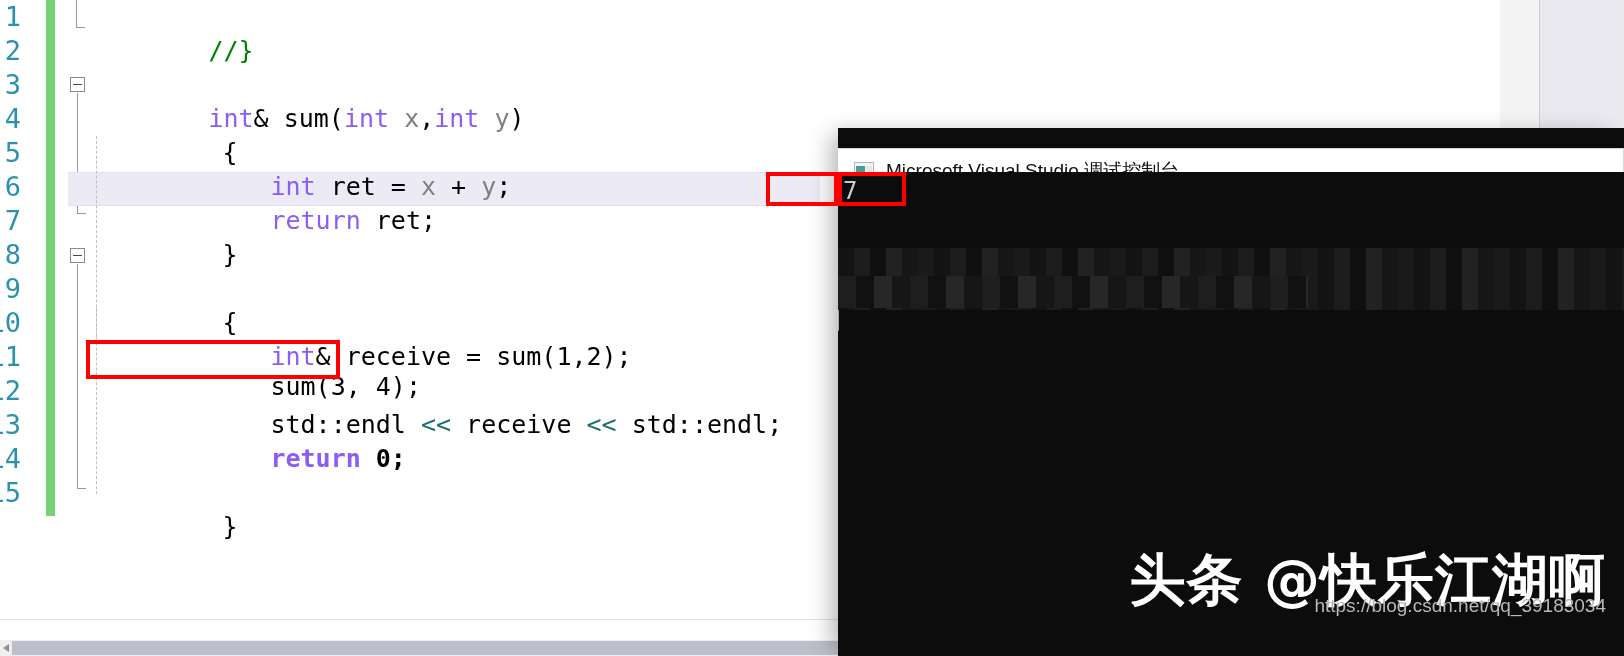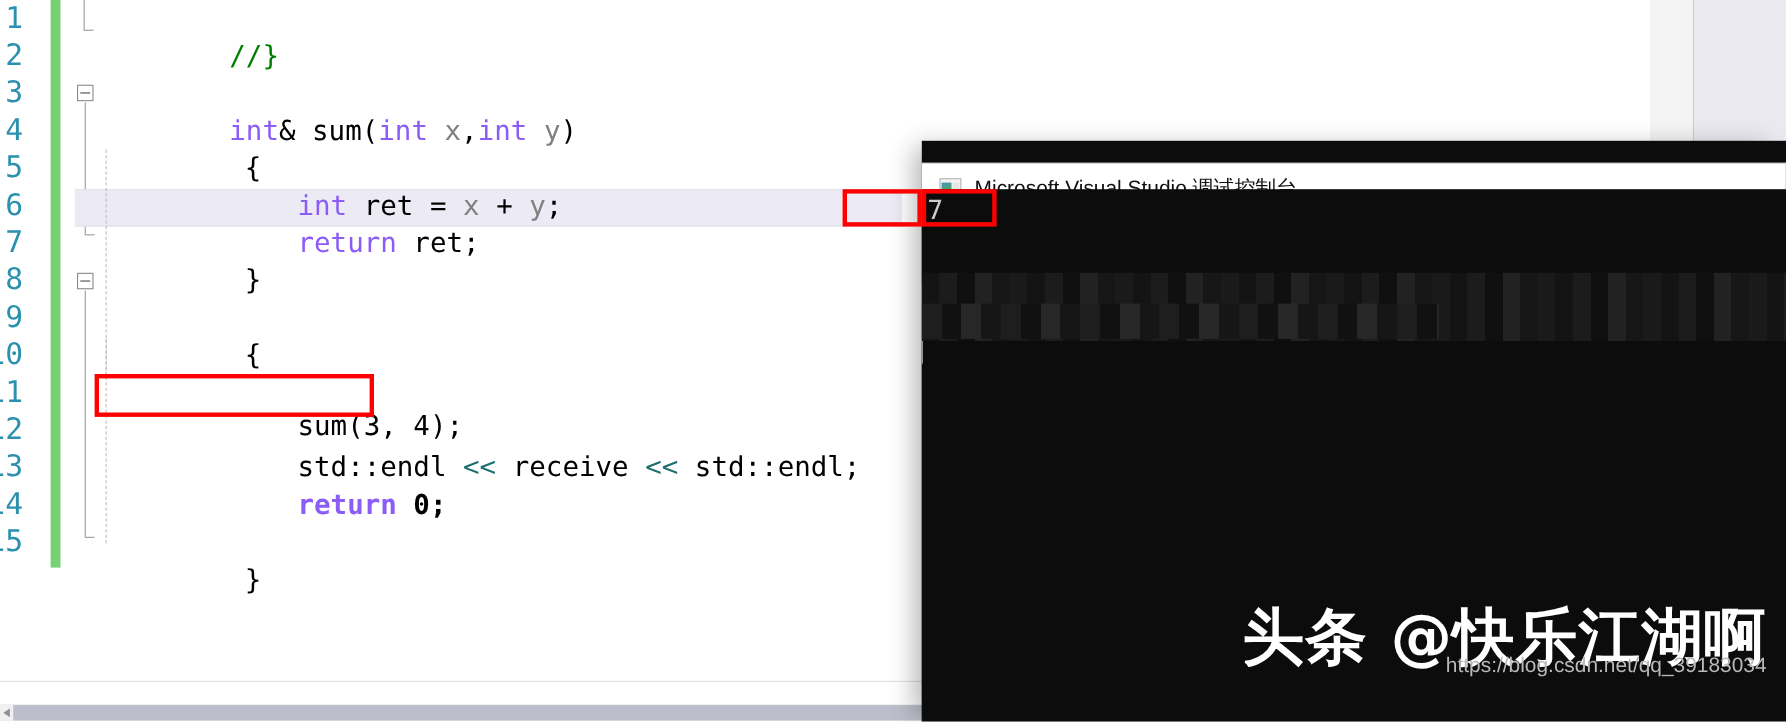--- a/index.html
+++ b/index.html
@@ -435,20 +435,23 @@
 
       <div class="row" style="top:204px; left:14px;">
         <span class="plain">}</span>
       </div>
 
 
       <div class="row" style="top:272px; left:14px;">
         <span class="plain">{</span>
       </div>
 
+      <div class="row" style="top:306px; left:62px;">
+        <span class="kw">int</span><span class="plain">&amp; receive = sum(1,2);</span>
+      </div>
 
       <div class="row" style="top:336px; left:62px;">
         <span class="plain">sum(3, 4);</span>
       </div>
 
       <div class="row" style="top:374px; left:62px;">
         <span class="plain">std::endl </span><span class="op">&lt;&lt;</span><span class="plain"> receive </span><span class="op">&lt;&lt;</span><span class="plain"> std::endl;</span>
       </div>
 
       <div class="row" style="top:408px; left:62px;font-weight:bold;">

